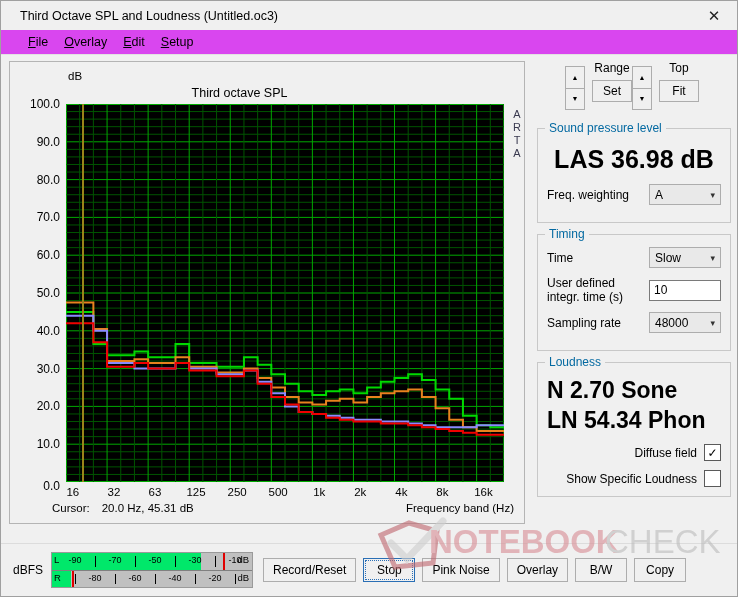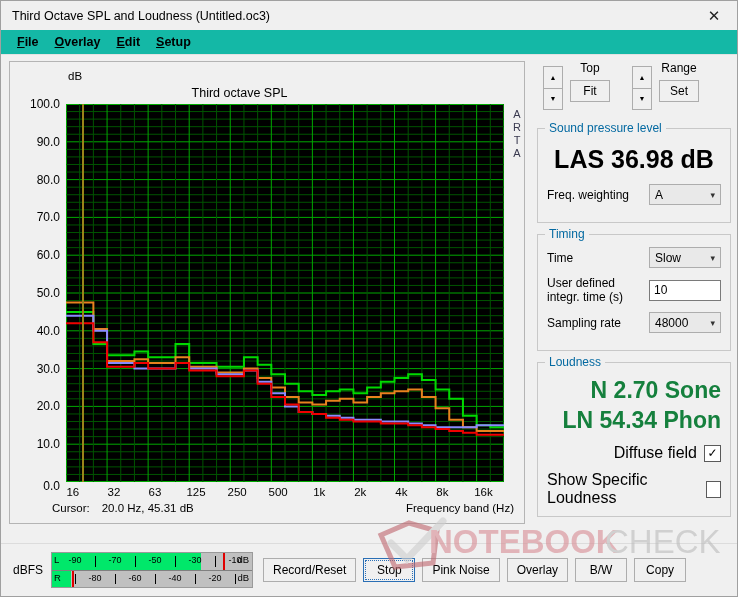--- a/index.html
+++ b/index.html
@@ -20,40 +20,39 @@
     display:flex;flex-direction:column;
   }
   
   .titlebar{
     height:29px;flex:0 0 29px;
     display:flex;align-items:center;
     background:#f0f0f0;
     position:relative;
   }
   .title-text{
-    padding-left:11px;
+    padding-left:19px;
     font-size:12.5px;
     color:#000;
     white-space:nowrap;
   }
   .close-btn{
     position:absolute;right:0;top:0;
     width:46px;height:29px;
     display:flex;align-items:center;justify-content:center;
     font-size:15px;color:#222;
     cursor:pointer;
   }
   
   .menubar{
     height:24px;flex:0 0 24px;
     display:flex;align-items:center;
-    padding-left:10px;
-    background:#14b8a6;
+    padding-left:21px;
+    background:#d946ef;
     border-bottom:1px solid #e2e2e2;
-    font-weight:bold;
   }
   .menu-item{
     padding:2px 10px 2px 6px;
     font-size:12.5px;cursor:default;
   }
   .menu-item u{text-decoration:underline;}
   
   .content{
     flex:1;display:flex;flex-direction:row;
     padding:0;
@@ -218,30 +217,30 @@
   .txtbox{
     width:72px;height:21px;
     border:1px solid #7a7a7a;
     background:#fff;
     display:flex;align-items:center;
     padding:0 4px;
     box-sizing:border-box;
     font-size:12px;color:#000;
   }
   .loud-read{
-    text-align:right;
-    font-size:23px;font-weight:bold;color:#15803d;
+    text-align:left;
+    font-size:23px;font-weight:bold;color:#000000;
     white-space:nowrap;
     line-height:30px;
   }
   .chk-row{
     display:flex;align-items:center;justify-content:flex-end;
     margin-top:9px;
   }
-  .chk-label{font-size:16px;color:#000;margin-right:7px;}
+  .chk-label{font-size:12px;color:#000;margin-right:7px;}
   .chk{
     width:15px;height:15px;
     border:1px solid #5a5a5a;background:#fff;
     display:flex;align-items:center;justify-content:center;
     font-size:12px;color:#000;cursor:pointer;
     line-height:1;
   }
   
   .bottom{
     flex:0 0 52px;height:52px;
@@ -480,38 +479,38 @@
         <div class="cursor-text">
           <span class="lbl">Cursor:</span><span>20.0 Hz, 45.31 dB</span>
         </div>
         <div class="xaxis-title">Frequency band (Hz)</div>
       </div>
     </div>
 
     <div class="right-col">
 
       <div class="spin-row">
+        <div class="spin-group second">
+          <div class="spinner">
+            <div class="spin-btn">▲</div>
+            <div class="spin-btn">▼</div>
+          </div>
+          <div class="spin-col">
+            <div class="spin-label">Range</div>
+            <button class="mini-btn">Set</button>
+          </div>
+        </div>
         <div class="spin-group">
           <div class="spinner">
             <div class="spin-btn">▲</div>
             <div class="spin-btn">▼</div>
           </div>
           <div class="spin-col">
             <div class="spin-label">Top</div>
             <button class="mini-btn">Fit</button>
-          </div>
-        </div>
-        <div class="spin-group second">
-          <div class="spinner">
-            <div class="spin-btn">▲</div>
-            <div class="spin-btn">▼</div>
-          </div>
-          <div class="spin-col">
-            <div class="spin-label">Range</div>
-            <button class="mini-btn">Set</button>
           </div>
         </div>
       </div>
 
       <div class="grp">
         <div class="grp-title">Sound pressure level</div>
         <div class="big-read">LAS 36.98 dB</div>
         <div class="row">
           <div class="lab">Freq. weighting</div>
           <div class="combo">

